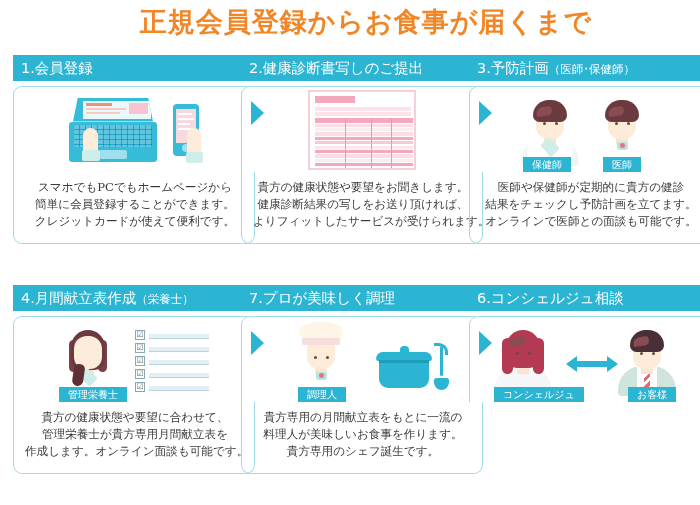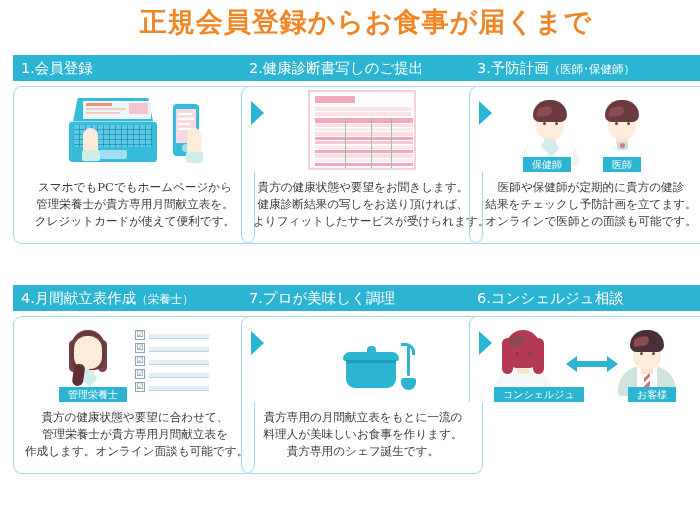--- a/index.html
+++ b/index.html
@@ -260,21 +260,21 @@
               </div>
               <div style="position:absolute;left:9px;bottom:4px;width:8px;height:8px;background:#9fe0ee;border-radius:50%;"></div>
             </div>
             <div class="hand" style="left:14px;top:24px;width:14px;height:26px;"></div>
             <div class="cuff" style="left:13px;top:48px;width:17px;height:11px;"></div>
           </div>
         </div>
       </div>
       <div class="body">
         <p>スマホでもPCでもホームページから</p>
-        <p>管理栄養士が貴方専用月間献立表を。</p>
+        <p>簡単に会員登録することができます。</p>
         <p>クレジットカードが使えて便利です。</p>
       </div>
       <div class="arrow"></div>
     </div>
 
     <div class="card">
       <div class="card-head">
         <span>2.健康診断書写しのご提出</span><span class="sub"></span>
       </div>
       <div class="illus">
@@ -409,20 +409,35 @@
       </div>
       <div class="arrow"></div>
     </div>
 
     <div class="card">
       <div class="card-head">
         <span>7.プロが美味しく調理</span><span class="sub"></span>
       </div>
       <div class="illus">
         <div class="illus-inner" style="align-items:flex-end;">
+          <div style="position:relative;width:66px;height:76px;">
+            <div class="person">
+              <div class="body-sh" style="background:#ffffff;"></div>
+              <div class="coat-l"></div>
+                <div class="coat-r"></div>
+              <div class="neck"></div>
+              <div class="face"></div>
+              <div class="hatband"></div>
+              <div class="chefhat"></div>
+              <div class="eye l" style="top:30px;"></div>
+                <div class="eye r" style="top:30px;"></div>
+              <div class="bow"></div>
+            </div>
+            <div class="badge" style="left:6px;">調理人</div>
+          </div>
           <div style="width:18px;"></div>
           <div style="position:relative;margin-bottom:14px;">
             <div class="pot">
               <div class="pot-knob"></div>
               <div class="pot-lid"></div>
               <div class="pot-body"></div>
               <div class="pot-rim"></div>
             </div>
             <div class="ladle">
               <div class="ladle-handle"></div>

